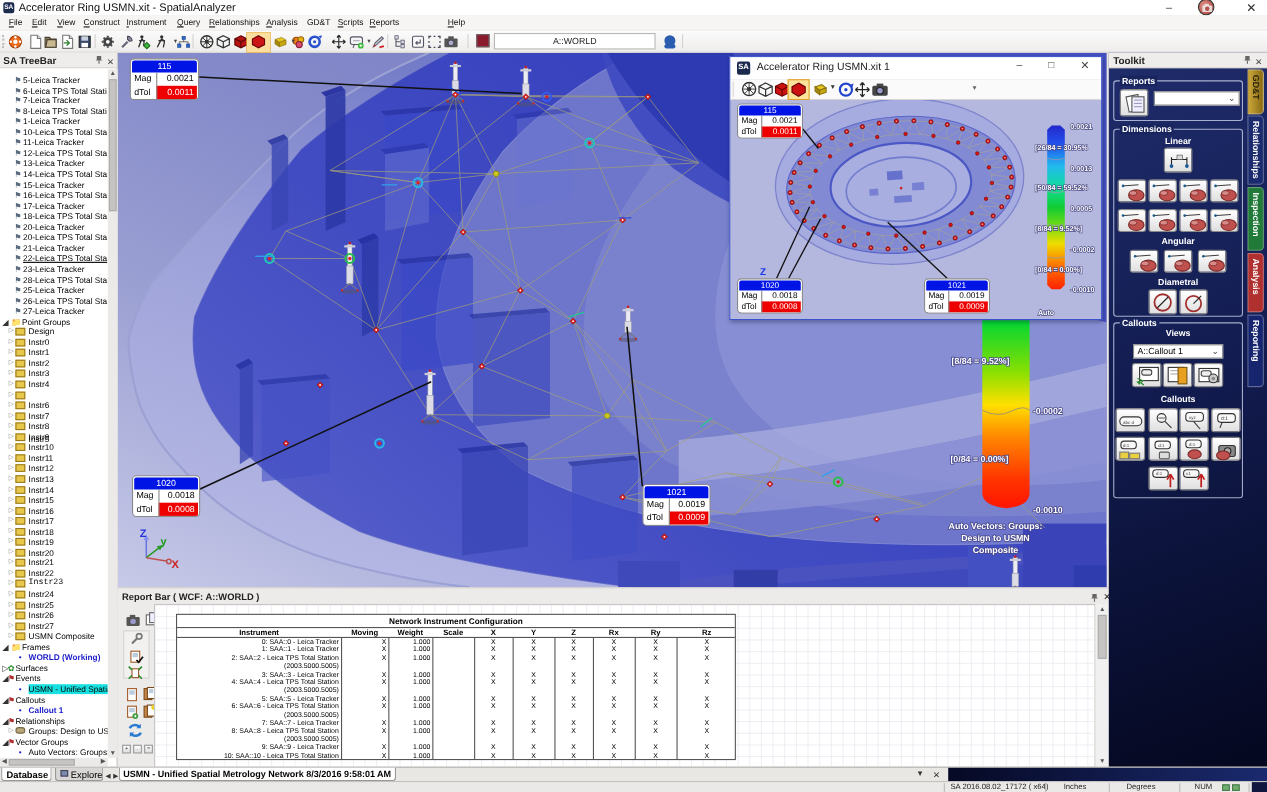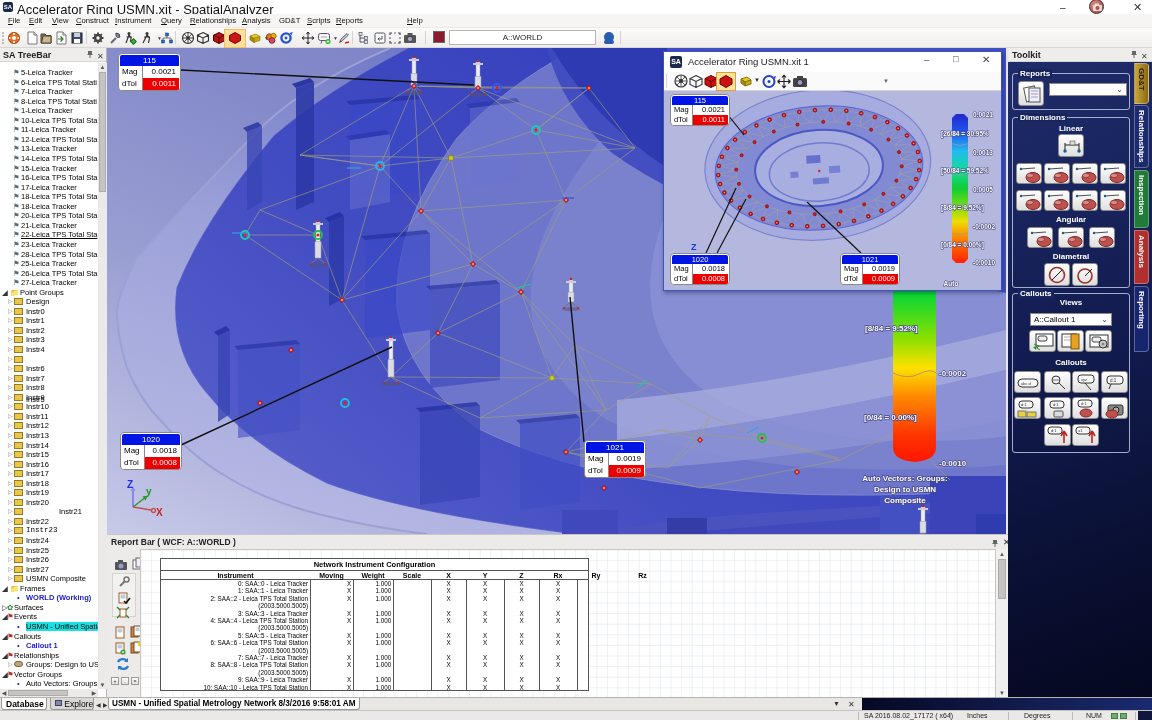--- a/index.html
+++ b/index.html
@@ -1,19 +1,19 @@
 <!DOCTYPE html>
 <html><head><meta charset="utf-8">
 <style>
 *{margin:0;padding:0;box-sizing:border-box;font-family:"Liberation Sans",sans-serif;}
 html,body{width:1152px;height:720px;overflow:hidden;background:#e9e7e4;}
 #app{position:relative;width:1152px;height:720px;}
 .abs{position:absolute;}
 #titlebar{left:0;top:0;width:1152px;height:14px;background:#ffffff;}
-#titlebar .txt{left:17px;top:2px;font-size:13px;color:#111;}
+#titlebar .txt{left:17px;top:2px;font-size:10px;color:#111;}
 #appicon{left:3px;top:2px;width:10px;height:10px;background:#1b2a4d;border-radius:2px;color:#fff;font-size:6px;text-align:center;line-height:10px;font-weight:bold;}
 .winbtn{top:0px;font-size:10px;color:#333;}
 #menubar{left:0;top:14px;width:1152px;height:14px;background:#f6f5f4;border-bottom:1px solid #eceae8;font-size:7.7px;color:#111;}
 #menubar span{position:absolute;top:2px;}
 #toolbar{left:0;top:28px;width:1152px;height:20px;background:linear-gradient(#fcfbfb,#eeedec);border-bottom:1px solid #d9d7d5;}
 .tbi{position:absolute;top:3px;width:14px;height:14px;}
 .tsep{position:absolute;top:3px;width:1px;height:13px;background:#d4d2d0;}
 #combo1{left:449px;top:2px;width:147px;height:15px;background:#fff;border:1px solid #b8b6b4;font-size:8px;text-align:center;line-height:14px;color:#222;}
 #swatch{left:433px;top:3px;width:12px;height:12px;background:#8b1a2d;border:1px solid #666;}
 #treebar{left:0;top:48px;width:107px;height:649px;background:#fff;border-right:1px solid #b9b7b5;}
@@ -280,21 +280,21 @@
         <div class="trow" style="left:0;top:119.6px;width:100%;">
           <span style="position:absolute;left:13px;top:0px;color:#5a6b7d;">⚑</span>
           <span style="position:absolute;left:21px;">17-Leica Tracker</span>
         </div>
         <div class="trow" style="left:0;top:129.1px;width:100%;">
           <span style="position:absolute;left:13px;top:0px;color:#5a6b7d;">⚑</span>
           <span style="position:absolute;left:21px;">18-Leica TPS Total Sta</span>
         </div>
         <div class="trow" style="left:0;top:138.7px;width:100%;">
           <span style="position:absolute;left:13px;top:0px;color:#5a6b7d;">⚑</span>
-          <span style="position:absolute;left:21px;">18-Leica Tracker</span>
+          <span style="position:absolute;left:21px;">20-Leica Tracker</span>
         </div>
         <div class="trow" style="left:0;top:148.3px;width:100%;">
           <span style="position:absolute;left:13px;top:0px;color:#5a6b7d;">⚑</span>
           <span style="position:absolute;left:21px;">20-Leica TPS Total Sta</span>
         </div>
         <div class="trow" style="left:0;top:157.8px;width:100%;">
           <span style="position:absolute;left:13px;top:0px;color:#5a6b7d;">⚑</span>
           <span style="position:absolute;left:21px;">21-Leica Tracker</span>
         </div>
         <div class="trow" style="left:0;top:167.4px;width:100%;">
@@ -432,21 +432,21 @@
           <span style="position:absolute;left:26px;">Instr19</span>
         </div>
         <div class="trow" style="left:0;top:434.8px;width:100%;">
           <span style="position:absolute;left:8px;color:#888;font-size:6px;">▷</span>
           <span style="position:absolute;left:14px;top:1px;width:9px;height:7px;background:#e8c84a;border:1px solid #9a7a20;"></span>
           <span style="position:absolute;left:26px;">Instr20</span>
         </div>
         <div class="trow" style="left:0;top:444.3px;width:100%;">
           <span style="position:absolute;left:8px;color:#888;font-size:6px;">▷</span>
           <span style="position:absolute;left:14px;top:1px;width:9px;height:7px;background:#e8c84a;border:1px solid #9a7a20;"></span>
-          <span style="position:absolute;left:26px;margin-left:33px;">Instr21</span>
+          <span style="position:absolute;left:26px;">Instr21</span>
         </div>
         <div class="trow" style="left:0;top:453.9px;width:100%;">
           <span style="position:absolute;left:8px;color:#888;font-size:6px;">▷</span>
           <span style="position:absolute;left:14px;top:1px;width:9px;height:7px;background:#e8c84a;border:1px solid #9a7a20;"></span>
           <span style="position:absolute;left:26px;">Instr22</span>
         </div>
         <div class="trow" style="left:0;top:463.4px;width:100%;">
           <span style="position:absolute;left:8px;color:#888;font-size:6px;">▷</span>
           <span style="position:absolute;left:14px;top:1px;width:9px;height:7px;background:#e8c84a;border:1px solid #9a7a20;"></span>
           <span style="position:absolute;left:26px;font-family:Liberation Mono, monospace;">Instr23</span>
@@ -1439,21 +1439,21 @@
           <line x1="0" y1="74.2" x2="856" y2="74.2" stroke="#e3e5ec" stroke-width="0.6"></line>
           <line x1="0" y1="84.8" x2="856" y2="84.8" stroke="#e3e5ec" stroke-width="0.6"></line>
           <line x1="0" y1="95.39999999999999" x2="856" y2="95.39999999999999" stroke="#e3e5ec" stroke-width="0.6"></line>
           <line x1="0" y1="105.99999999999999" x2="856" y2="105.99999999999999" stroke="#e3e5ec" stroke-width="0.6"></line>
           <line x1="0" y1="116.59999999999998" x2="856" y2="116.59999999999998" stroke="#e3e5ec" stroke-width="0.6"></line>
           <line x1="0" y1="127.19999999999997" x2="856" y2="127.19999999999997" stroke="#e3e5ec" stroke-width="0.6"></line>
           <line x1="0" y1="137.79999999999998" x2="856" y2="137.79999999999998" stroke="#e3e5ec" stroke-width="0.6"></line>
           <line x1="0" y1="148.39999999999998" x2="856" y2="148.39999999999998" stroke="#e3e5ec" stroke-width="0.6"></line>
         </svg>
       <div id="nic">
-          <div style="position:relative;border:1px solid #555;background:#fff;width:429px;">
+          <div style="position:relative;border:1px solid #555;background:#fff;width:509px;">
             <div style="height:12px;border-bottom:1px solid #555;font-weight:bold;text-align:center;font-size:7.5px;line-height:12px;">Network Instrument Configuration</div>
             <div style="position:relative;height:9px;border-bottom:1px solid #555;font-weight:bold;font-size:7px;line-height:9px;">
               <span style="position:absolute;left:0px;width:149px;text-align:center;">Instrument</span>
               <span style="position:absolute;left:149px;width:43px;text-align:center;">Moving</span>
               <span style="position:absolute;left:192px;width:40px;text-align:center;">Weight</span>
               <span style="position:absolute;left:232px;width:38px;text-align:center;">Scale</span>
               <span style="position:absolute;left:270px;width:35px;text-align:center;">X</span>
               <span style="position:absolute;left:305px;width:38px;text-align:center;">Y</span>
               <span style="position:absolute;left:343px;width:35px;text-align:center;">Z</span>
               <span style="position:absolute;left:378px;width:38px;text-align:center;">Rx</span>

